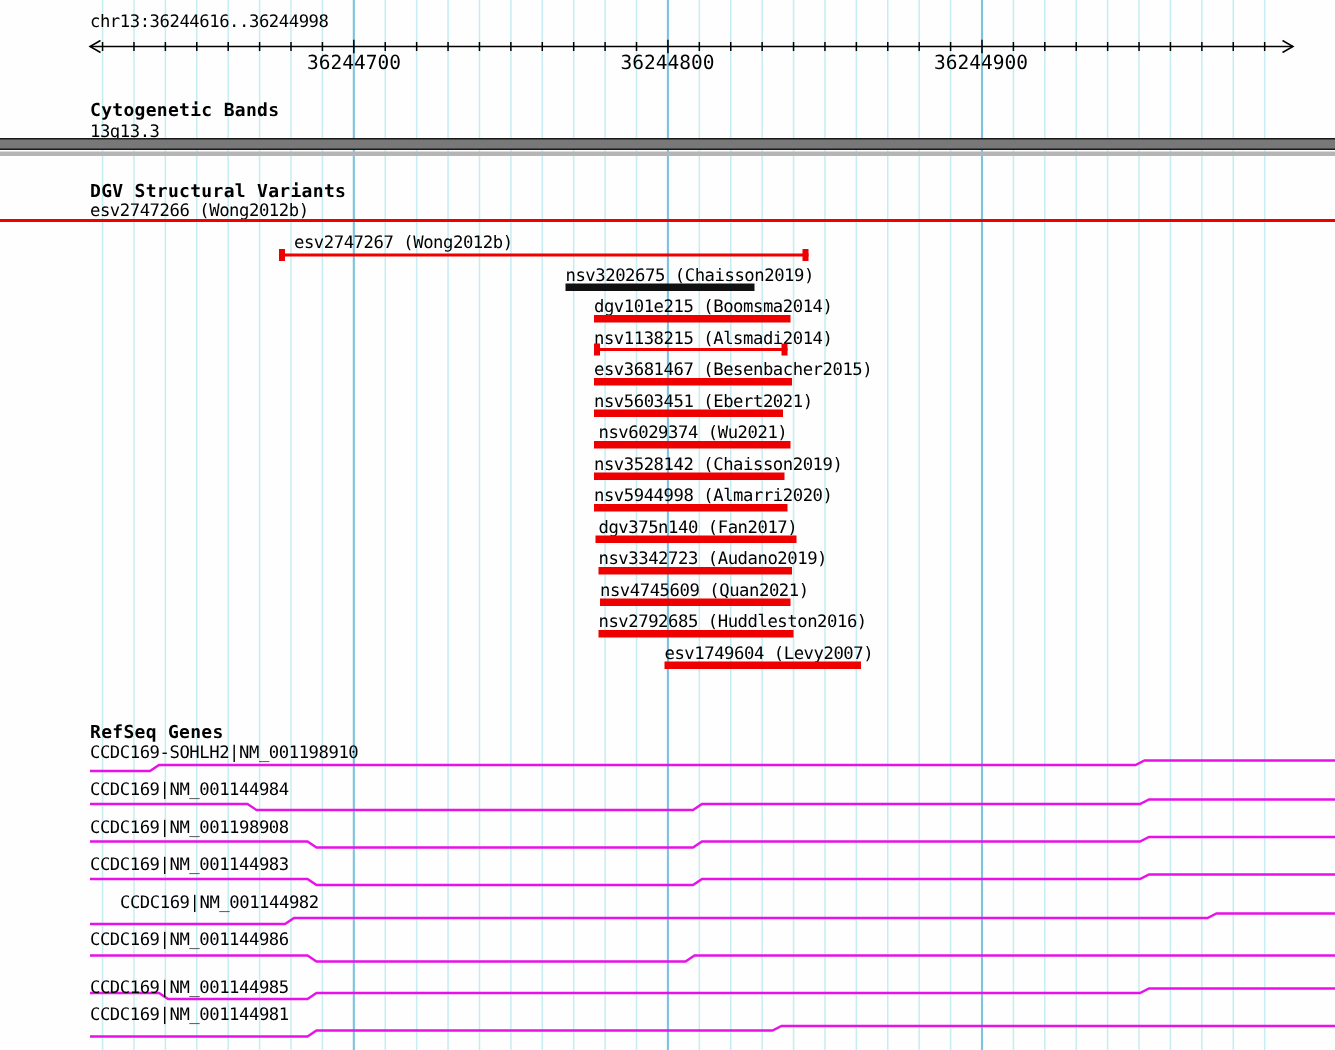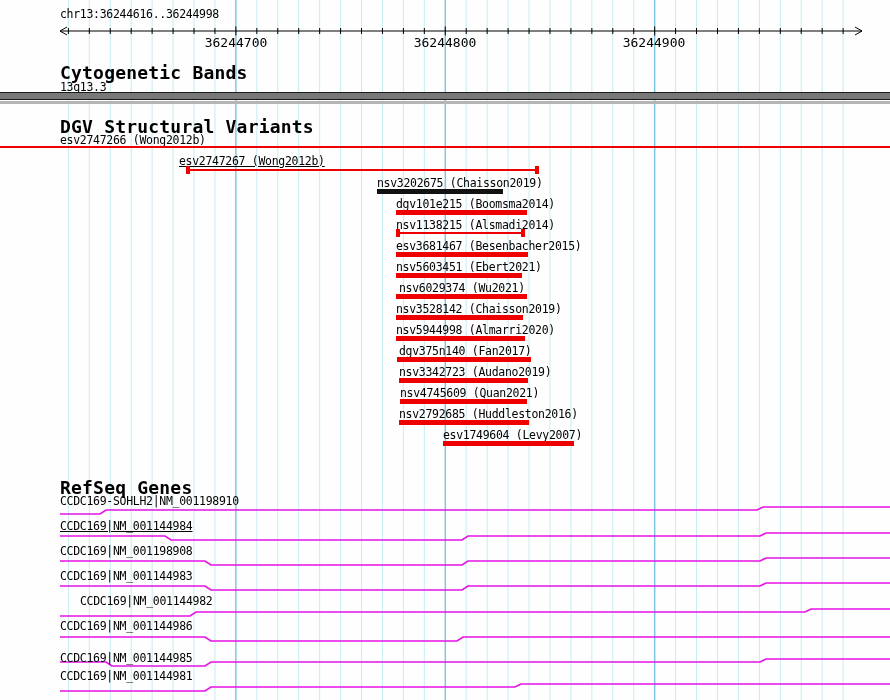--- a/index.html
+++ b/index.html
@@ -14,21 +14,21 @@
   #gridsvg,#rulersvg,#genesvg{position:absolute;left:0;top:0;}
   .lbl{
     position:absolute;
     font-size:11.5px;
     line-height:12px;
     white-space:nowrap;
     letter-spacing:-0.3px;
   }
   .hdr{
     font-weight:bold;
-    font-size:18px;
+    font-size:12px;
     letter-spacing:0.2px;
     text-align:right;
   }
   .ticklbl{
     position:absolute;
     font-size:13px;
     line-height:11px;
     white-space:nowrap;
     transform:translateX(-50%);
   }
@@ -143,21 +143,21 @@
 
   <div class="lbl hdr" style="left:60px;top:67px;">Cytogenetic Bands</div>
   <div class="lbl" style="left:60px;top:81px;">13q13.3</div>
   <div id="cytoband" style="top: 92px; background: rgb(120, 120, 120);"></div>
   <div id="cytoband-shadow" style="top: 101px; background: rgb(181, 181, 181);"></div>
 
   <div class="lbl hdr" style="left:60px;top:121px;">DGV Structural Variants</div>
   <div id="variants-layer">
       <div class="lbl" style="left: 60px; top: 134px;">esv2747266 (Wong2012b)</div>
       <div class="fullline" style="top: 146px; background: rgb(238, 0, 0);"></div>
-      <div class="lbl" style="left: 179px; top: 155px; text-decoration: underline;">esv2747267 (Wong2012b)</div>
+      <div class="lbl" style="left: 196px; top: 155px;">esv2747267 (Wong2012b)</div>
       <div class="vline" style="top: 169px; background: rgb(238, 0, 0); left: 186px; width: 353px;"></div>
       <div class="vcap" style="left: 186px; top: 166px; background: rgb(238, 0, 0);"></div>
       <div class="vcap" style="left: 535px; top: 166px; background: rgb(238, 0, 0);"></div>
       <div class="lbl" style="left: 377px; top: 177px;">nsv3202675 (Chaisson2019)</div>
       <div class="bar" style="left: 377px; top: 189px; width: 126px; background: rgb(17, 17, 17);"></div>
       <div class="lbl" style="left: 396px; top: 198px;">dgv101e215 (Boomsma2014)</div>
       <div class="bar" style="left: 396px; top: 210px; width: 131px; background: rgb(238, 0, 0);"></div>
       <div class="lbl" style="left: 396px; top: 219px;">nsv1138215 (Alsmadi2014)</div>
       <div class="vline" style="top: 232px; background: rgb(238, 0, 0); left: 396px; width: 129px;"></div>
       <div class="vcap" style="left: 396px; top: 229px; background: rgb(238, 0, 0);"></div>
@@ -190,21 +190,21 @@
       <polyline points="60,536 165,536 171,540 462,540 468,536 760,536 766,533 890,533" fill="none" stroke="#e812e8" stroke-width="1.6"></polyline>
       <polyline points="60,561 205,561 211,565 462,565 468,561 760,561 766,558 890,558" fill="none" stroke="#e812e8" stroke-width="1.6"></polyline>
       <polyline points="60,586 205,586 211,590 462,590 468,586 760,586 766,583 890,583" fill="none" stroke="#e812e8" stroke-width="1.6"></polyline>
       <polyline points="60,616 190,616 196,612 805,612 811,609 890,609" fill="none" stroke="#e812e8" stroke-width="1.6"></polyline>
       <polyline points="60,637 205,637 211,641 457,641 463,637 890,637" fill="none" stroke="#e812e8" stroke-width="1.6"></polyline>
       <polyline points="60,662 106,662 112,666 205,666 211,662 760,662 766,659 890,659" fill="none" stroke="#e812e8" stroke-width="1.6"></polyline>
       <polyline points="60,691 205,691 211,687 515,687 521,684 890,684" fill="none" stroke="#e812e8" stroke-width="1.6"></polyline>
     </svg>
   <div id="genes-layer">
       <div class="lbl" style="left: 60px; top: 495px;">CCDC169-SOHLH2|NM_001198910</div>
-      <div class="lbl" style="left: 60px; top: 520px; text-decoration: underline;">CCDC169|NM_001144984</div>
+      <div class="lbl" style="left: 60px; top: 520px;">CCDC169|NM_001144984</div>
       <div class="lbl" style="left: 60px; top: 545px;">CCDC169|NM_001198908</div>
       <div class="lbl" style="left: 60px; top: 570px;">CCDC169|NM_001144983</div>
       <div class="lbl" style="left: 60px; top: 595px; margin-left: 20px;">CCDC169|NM_001144982</div>
       <div class="lbl" style="left: 60px; top: 620px;">CCDC169|NM_001144986</div>
       <div class="lbl" style="left: 60px; top: 645px; margin-top: 7px;">CCDC169|NM_001144985</div>
       <div class="lbl" style="left: 60px; top: 670px;">CCDC169|NM_001144981</div>
     </div>
 
 </div>
 

